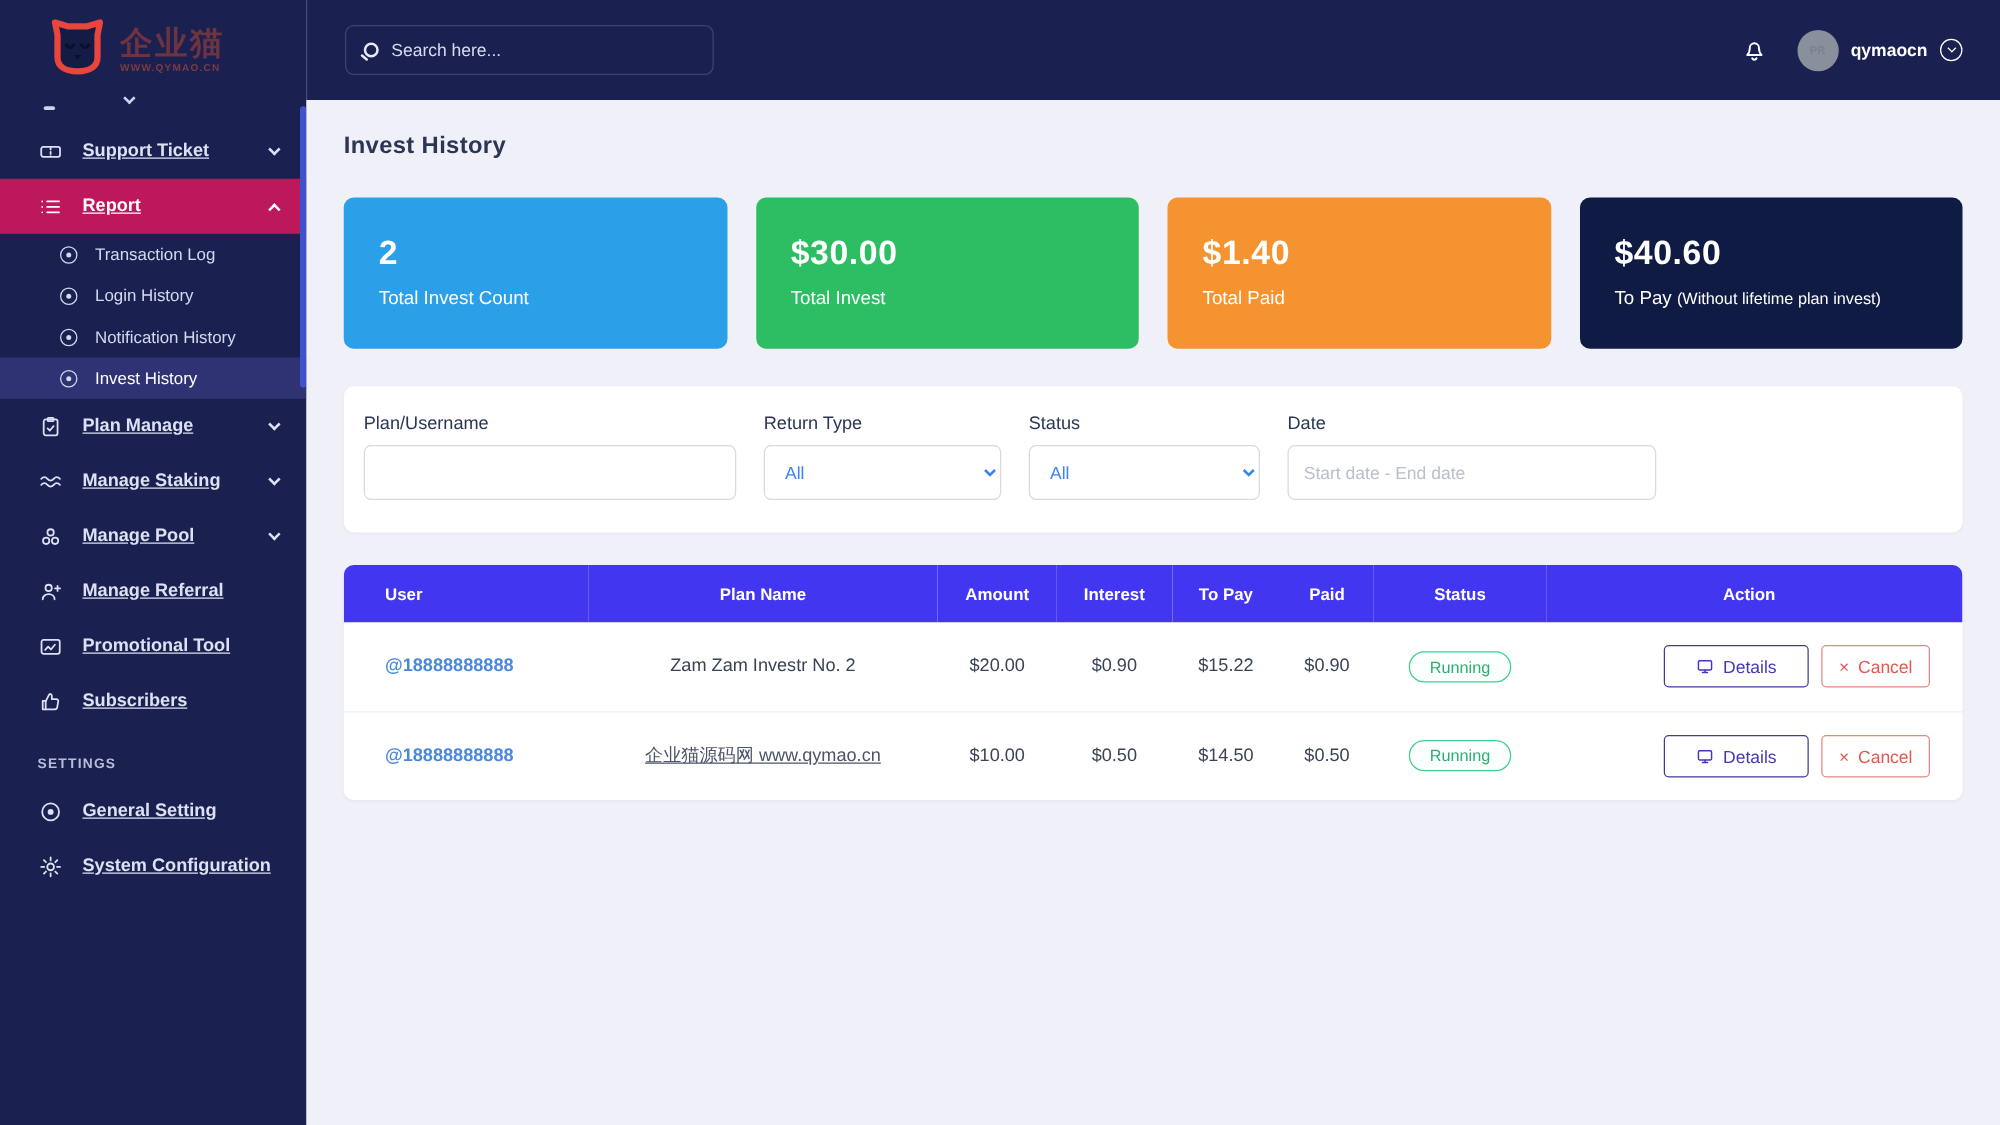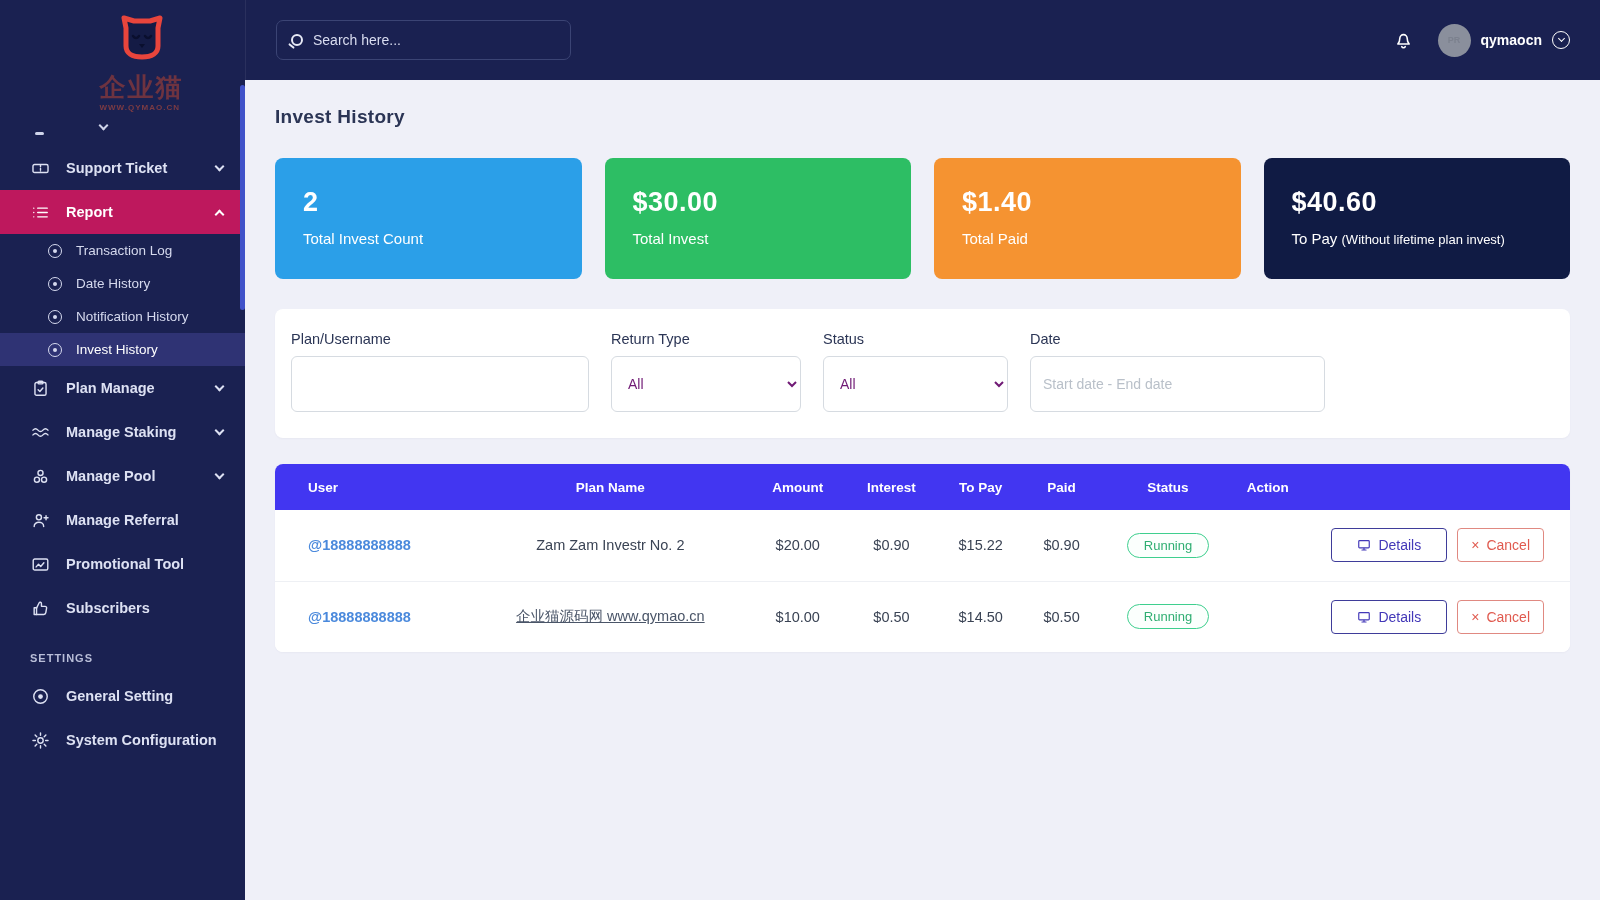--- a/index.html
+++ b/index.html
@@ -1,28 +1,28 @@
 <!DOCTYPE html>
 <html><head>
 <meta charset="utf-8">
 <style>
   * { margin:0; padding:0; box-sizing:border-box; }
   html,body { width:1600px; height:900px; overflow:hidden; font-family:"Liberation Sans", sans-serif; }
   body { display:flex; background:#eff0f8; }
 
   
   .sidebar { width:245px; min-width:245px; height:900px; background:#1a2151; position:relative; overflow:hidden; }
-  .logo-block { display:flex; align-items:center; gap:10px; padding:14px 0 10px 38px;flex-direction:column; }
+  .logo-block { display:flex; align-items:center; gap:10px; padding:14px 0 10px 38px; }
   .logo-text .cn-title { font-size:26px; font-weight:bold; color:#6e3340; letter-spacing:2px; line-height:1; }
   .logo-text .cn-sub { font-size:8px; font-weight:bold; color:#7c3b43; letter-spacing:1px; margin-top:3px; }
   .nav { margin-top:2px; }
   .nav-partial { height:22px; position:relative; overflow:hidden; }
   .nav-partial .frag-dash { position:absolute; left:35px; top:8px; width:9px; height:3px; background:#cfd4ea; border-radius:2px; }
   .nav-partial .chev { position:absolute; left:100px; top:2px; border-color:#cfd4ea; }
-  .nav-item { display:flex; align-items:center; gap:16px; padding:12px 22px 12px 30px; color:#dde1f3; font-size:14.5px; font-weight:600; cursor:pointer; position:relative; }
+  .nav-item { display:flex; align-items:center; gap:16px; padding:12px 22px 12px 30px; color:#dde1f3; font-size:14.5px; font-weight:600; cursor:pointer; position:relative;text-decoration:underline; }
   .nav-item.active { background:#be185d; color:#ffffff; }
   .nav-item .nicon { width:20px; height:20px; display:flex; align-items:center; justify-content:center; flex-shrink:0; }
   .nav-item .nicon svg { width:19px; height:19px; stroke:#dde1f3; }
   .nav-item.active .nicon svg { stroke:#ffffff; }
   .nav-item .nav-label { flex:1; }
   .chev { width:7px; height:7px; border-right:2px solid #dde1f3; border-bottom:2px solid #dde1f3; display:inline-block; }
   .chev.down { transform:rotate(45deg); margin-top:-4px; }
   .chev.up { transform:rotate(-135deg); margin-top:4px; border-color:#ffffff; }
   .nav-sub { display:flex; align-items:center; gap:14px; padding:9px 22px 9px 48px; color:#d5d9ee; font-size:13.5px; font-weight:400; cursor:pointer; }
   .nav-sub.highlight { background:#2f3374; color:#ffffff; }
@@ -56,36 +56,36 @@
 
   .cards-row { display:flex; gap:23px; margin-top:30px; }
   .stat-card { flex:1; height:121px; border-radius:8px; padding:24px 28px; color:#ffffff; display:flex; flex-direction:column; justify-content:center; }
   .stat-value { font-size:27px; font-weight:bold; letter-spacing:0.5px; }
   .stat-label { font-size:15px; margin-top:10px; line-height:1.5; }
   .stat-label .label-suffix { font-size:13px; }
 
   .filter-panel { background:#ffffff; border-radius:8px; margin-top:30px; padding:22px 16px 26px 16px; display:flex; align-items:flex-end; gap:22px; box-shadow:0 1px 2px rgba(40,40,90,0.04); }
   .f-group { display:flex; flex-direction:column; gap:9px; }
   .f-label { font-size:14.5px; color:#2b3555; }
-  .f-input, .f-select { height:56px; border:1px solid #d6dbe1; border-radius:6px; background:#ffffff; font-size:14px; color:#701a75; padding:0 12px; outline:none; font-family:"Liberation Sans", sans-serif; }
+  .f-input, .f-select { height:44px; border:1px solid #d6dbe1; border-radius:6px; background:#ffffff; font-size:14px; color:#3b82f6; padding:0 12px; outline:none; font-family:"Liberation Sans", sans-serif; }
   .f-input::placeholder { color:#b9c0c9; }
   .w-plan { width:298px; }
   .w-return { width:190px; }
   .w-status { width:185px; }
   .w-date { width:295px; }
   .filter-btn { margin-left:auto; width:164px; height:44px; background:#4b3ff2; border:none; border-radius:6px; color:#ffffff; font-size:14.5px; font-weight:600; display:flex; align-items:center; justify-content:center; gap:9px; cursor:pointer; font-family:"Liberation Sans", sans-serif; }
   .filter-btn svg { width:14px; height:14px; fill:#ffffff; }
 
   .table-wrap { margin-top:26px; border-radius:8px; overflow:hidden; background:#ffffff; box-shadow:0 1px 2px rgba(40,40,90,0.04); }
   table { width:100%; border-collapse:collapse; }
   thead tr { background:#4236f1; }
   thead th { color:#ffffff; font-size:13.5px; font-weight:bold; padding:14px 10px; height:46px; }
   th.al, td.al { text-align:left; padding-left:33px; }
   th.ac, td.ac { text-align:center; }
-  th.ar, td.ar { text-align:left; padding-right:18px; }
+  th.ar, td.ar { text-align:center; padding-right:18px; }
   tbody td { font-size:14.5px; color:#3a4354; padding:10px; height:71px; border-bottom:1px solid #eef0f4; background:#ffffff; }
   tbody tr:last-child td { border-bottom:none; }
   .user-link { color:#4a89dc; font-weight:600; cursor:pointer; }
   .plan-link { text-decoration:underline; color:#4a5568; cursor:pointer; }
   .status-pill { display:inline-block; min-width:80px; padding:4px 16px; border:1px solid #3ecf8e; border-radius:999px; color:#2fae72; font-size:13px; background:#fbfffd; }
   .action-cell { display:flex; justify-content:flex-end; gap:10px; padding-right:16px; align-items:center; }
   .btn-details { display:inline-flex; align-items:center; gap:7px; padding:8px 25px; background:#ffffff; border:1px solid #3f3d9a; border-radius:4px; color:#4338b8; font-size:14px; cursor:pointer; font-family:"Liberation Sans", sans-serif; }
   .btn-details svg { width:14px; height:14px; stroke:#4338b8; }
   .btn-cancel { display:inline-flex; align-items:center; gap:7px; padding:8px 13px; background:#ffffff; border:1px solid #e08981; border-radius:4px; color:#e05a4f; font-size:14px; cursor:pointer; font-family:"Liberation Sans", sans-serif; }
   .x-glyph { font-size:14px; line-height:1; }
@@ -130,21 +130,21 @@
         </span>
         <span class="nav-label">Report</span>
         <span class="chev up"></span>
       </div>
       <div class="nav-sub">
         <span class="dot-icon"></span>
         <span>Transaction Log</span>
       </div>
       <div class="nav-sub">
         <span class="dot-icon"></span>
-        <span>Date History</span>
+        <span>Login History</span>
       </div>
       <div class="nav-sub">
         <span class="dot-icon"></span>
         <span>Notification History</span>
       </div>
       <div class="nav-sub highlight">
         <span class="dot-icon"></span>
         <span>Invest History</span>
       </div>
       <div class="nav-item">

